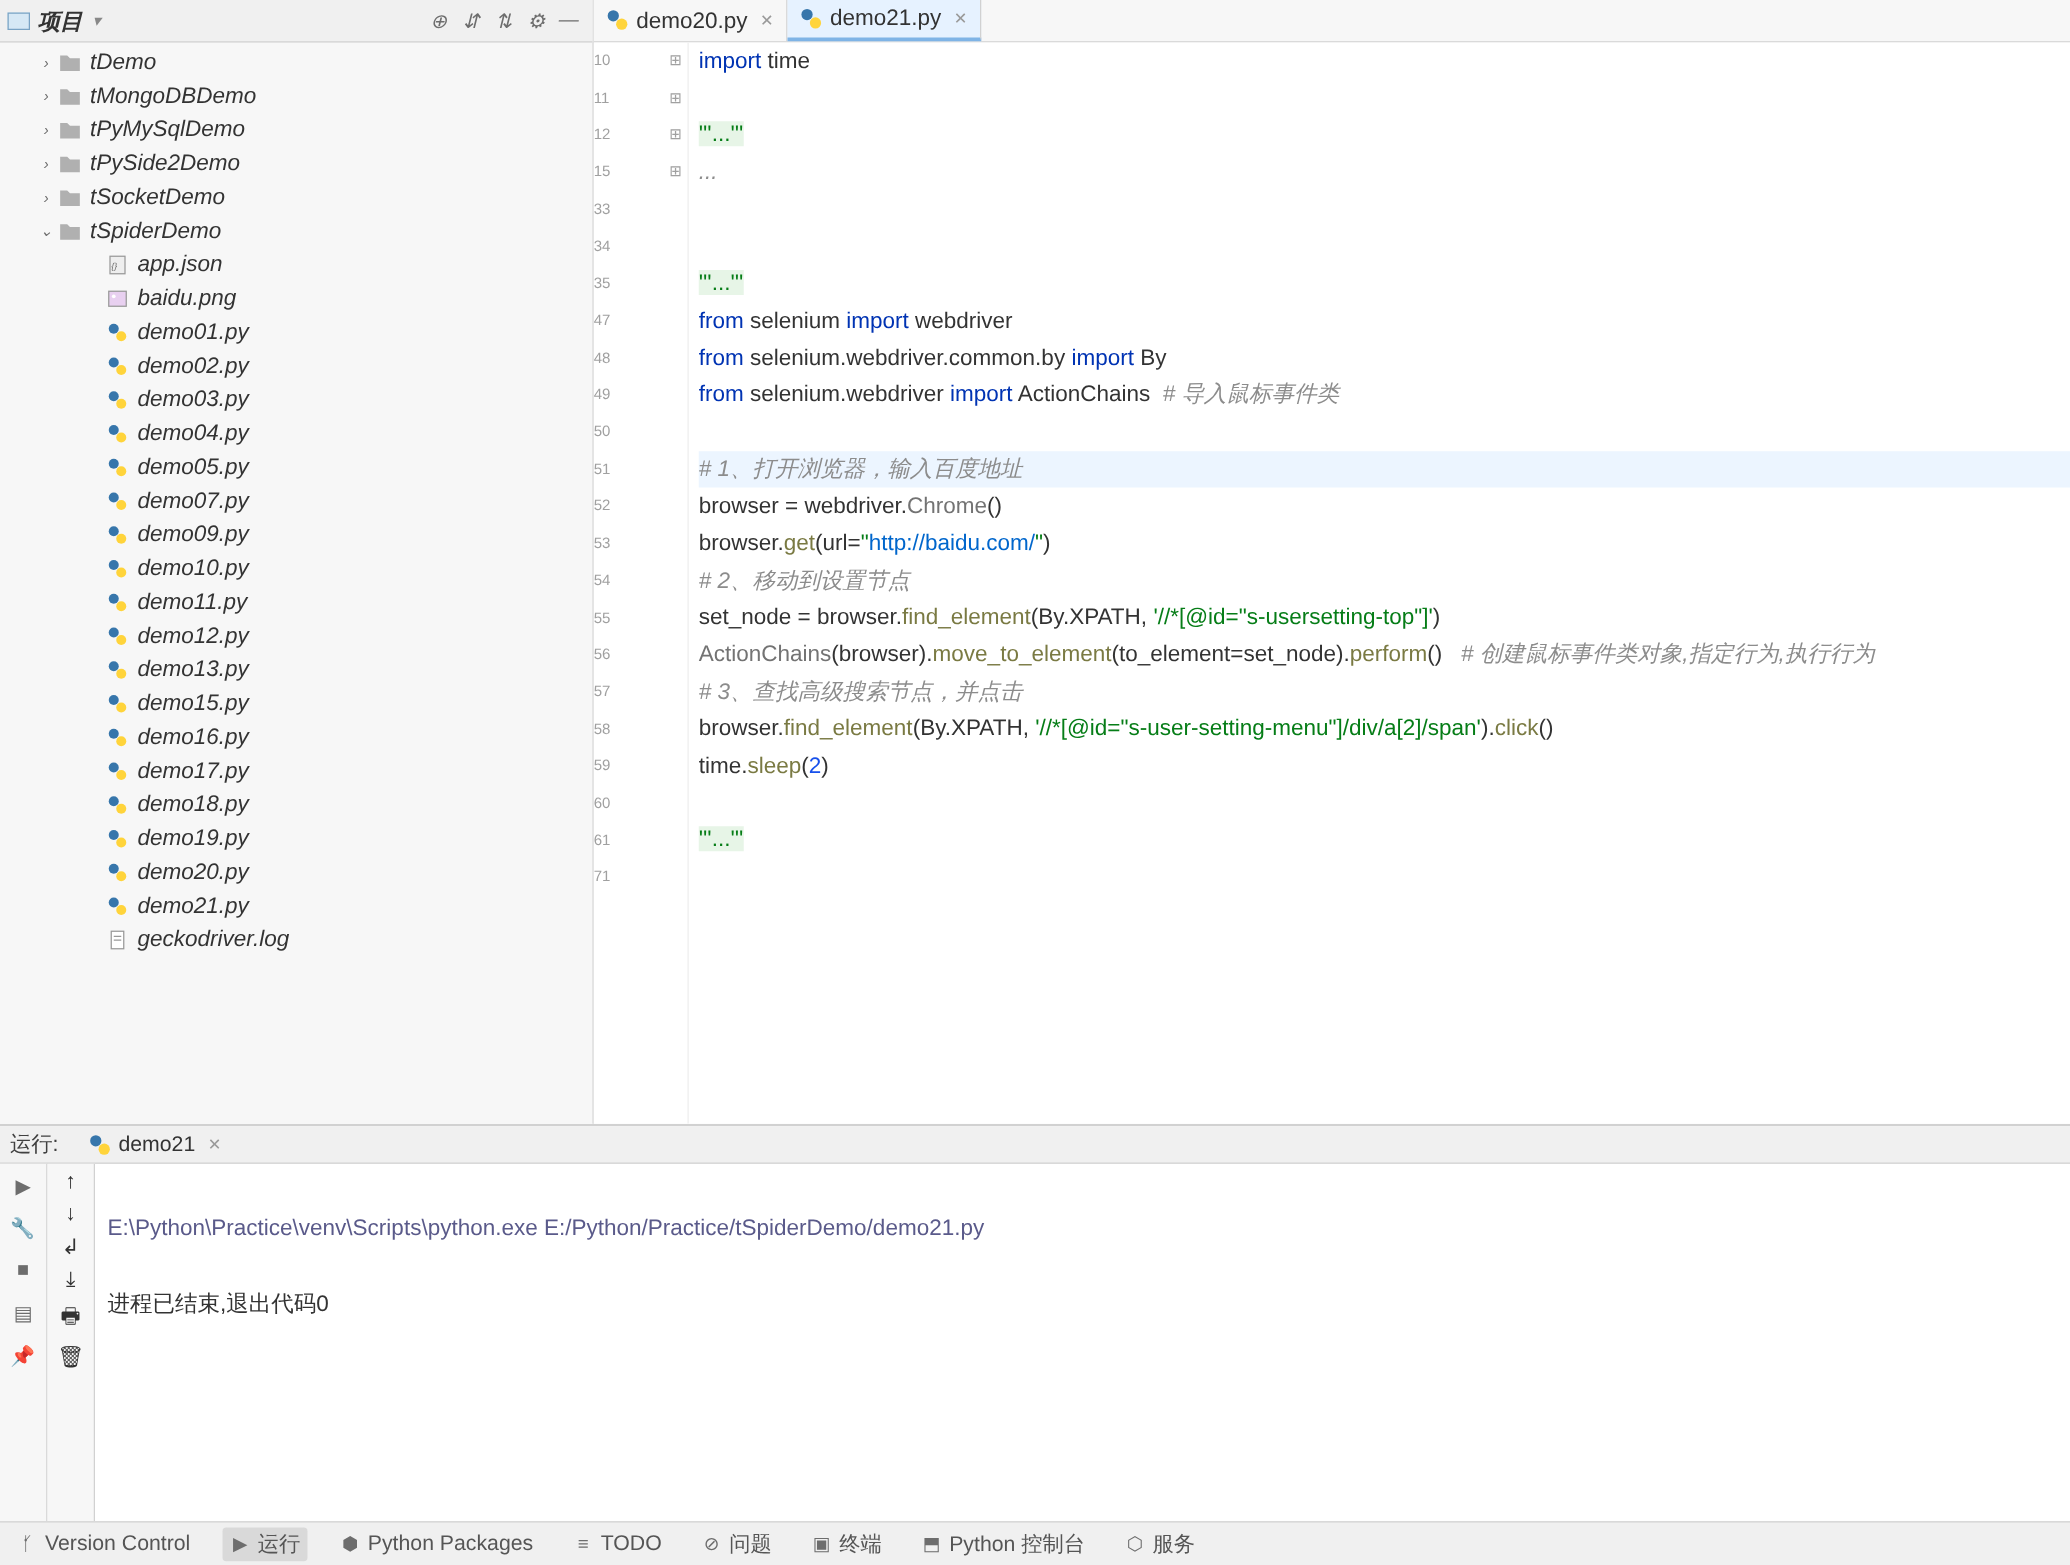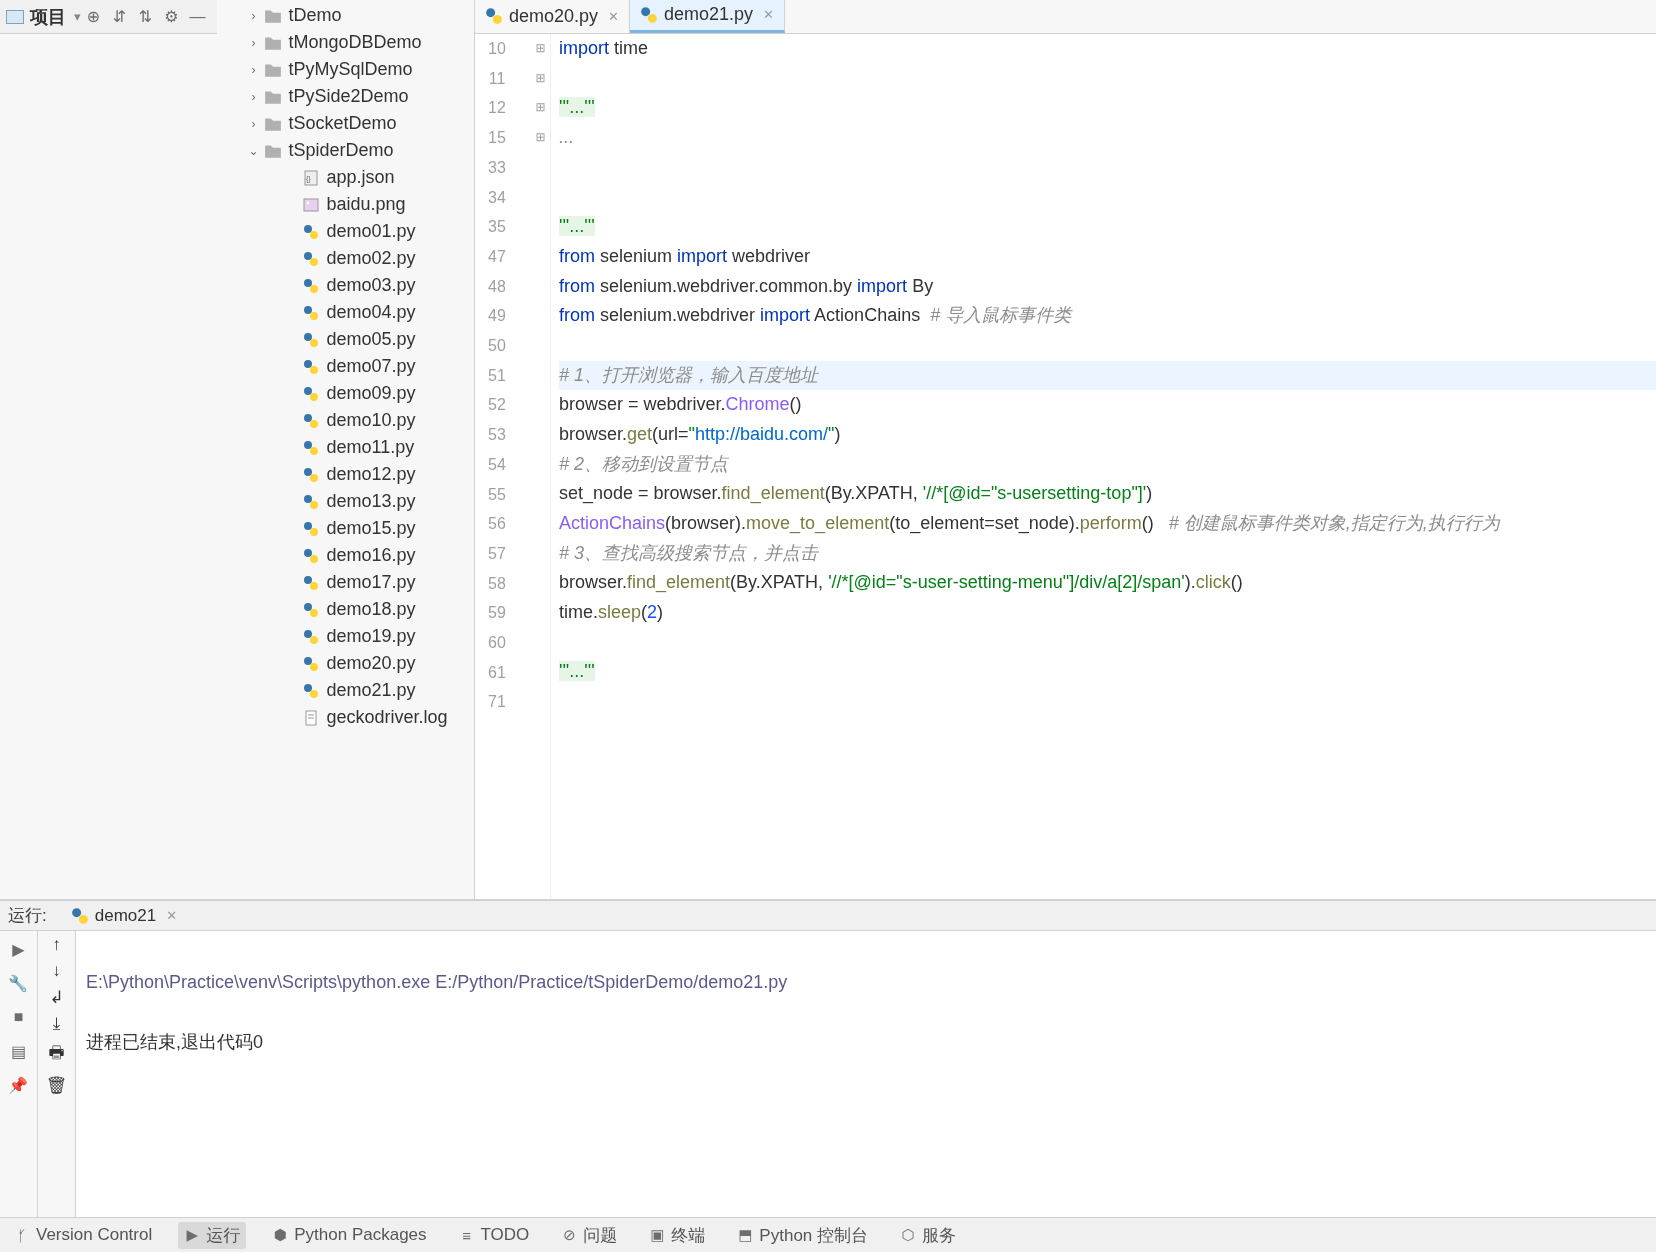--- a/index.html
+++ b/index.html
@@ -1,19 +1,19 @@
 <!DOCTYPE html>
 <html><head>
 <meta charset="utf-8">
 <style>
 * { margin: 0; padding: 0; box-sizing: border-box; font-family: "Segoe UI", Arial, sans-serif; }
 body { width: 1656px; height: 1252px; background: #fff; display: flex; flex-direction: column; overflow: hidden; font-size: 17px; color: #333; }
 .top-container { display: flex; flex: 1; min-height: 0; border-bottom: 1px solid #d1d1d1; }
 
-.project-panel { width: 475px; display: flex; flex-direction: row; border-right: 1px solid #d1d1d1; background: #f7f7f7; }
+.project-panel { width: 475px; display: flex; flex-direction: column; border-right: 1px solid #d1d1d1; background: #f7f7f7; font-style: italic; }
 .project-header { height: 34px; display: flex; align-items: center; padding: 0 6px; background: #f0f0f0; border-bottom: 1px solid #d1d1d1; }
 .proj-icon { width: 18px; height: 14px; border: 1px solid #7aa3c4; background: #d6e8f5; margin-right: 6px; }
 .proj-title { font-size: 18px; font-weight: bold; color: #333; }
 .proj-menu-down { margin-left: 8px; color: #888; font-size: 13px; }
 .project-header .spacer { flex: 1; }
 .hdr-btn { width: 26px; height: 26px; display: flex; align-items: center; justify-content: center; color: #6d6d6d; font-size: 16px; cursor: pointer; }
 .tree { flex: 1; overflow: auto; padding-top: 2px; font-size: 18px; color: #333; position: relative; }
 .tree::-webkit-scrollbar { width: 14px; }
 .tree::-webkit-scrollbar-thumb { background: #c1c1c1; border-radius: 2px; }
 .tree-row { display: flex; align-items: center; height: 27px; padding-left: 8px; cursor: pointer; }
@@ -23,32 +23,32 @@
 .folder-icon svg, .file-icon svg { width: 18px; height: 16px; }
 .tree-label { white-space: nowrap; }
 
 .editor-area { flex: 1; display: flex; flex-direction: column; min-width: 0; }
 .tab-bar { height: 34px; display: flex; align-items: flex-end; border-bottom: 1px solid #d1d1d1; background: #f7f7f7; }
 .tab { height: 34px; display: flex; align-items: center; padding: 0 10px; border-right: 1px solid #d1d1d1; font-size: 18px; color: #333; cursor: pointer; }
 .tab.active { background: #e6f2ff; border-bottom: 3px solid #7fb4e6; height: 34px; }
 .tab-icon { width: 18px; height: 18px; margin-right: 6px; }
 .tab-close { margin-left: 10px; color: #9a9a9a; font-size: 13px; }
 .editor-body { flex: 1; display: flex; overflow: auto; background: #fff; }
-.gutter { width: 56px; text-align: center; padding-right: 12px; color: #a0a0a0; font-family: "JetBrains Mono", Consolas, monospace; font-size: 16px; line-height: 29.7px; user-select: none; padding-top: 0; }
+.gutter { width: 56px; text-align: left; padding-right: 12px; color: #a0a0a0; font-family: "JetBrains Mono", Consolas, monospace; font-size: 12px; line-height: 29.7px; user-select: none; padding-top: 0; }
 .gutter-fold { width: 20px; color: #a0a0a0; font-family: monospace; font-size: 12px; line-height: 29.7px; border-right: 1px solid #eee; }
 .code { flex: 1; font-family: "JetBrains Mono", Consolas, monospace; font-size: 18px; line-height: 29.7px; white-space: pre; padding-left: 8px; }
 .code .line { height: 29.7px; }
 .code .hl { background: #ecf5ff; display: block; width: 100%; } 
 .kw2 { color: #0033b3; } 
 .str { color: #067d17; } 
 .str-bg { background: #e7f5e7; }
 .comment { color: #8c8c8c; font-style: italic; }
 .fn { color: #7a7a43; }
 .num { color: #1750eb; }
-.cls { color: #8b5cf6; }
+.cls { color: #737373; }
 .url { color: #0066cc; }
 
 .run-panel { height: 317px; display: flex; flex-direction: column; border-top: 1px solid #d1d1d1; }
 .run-header { height: 30px; display: flex; align-items: center; background: #f0f0f0; border-bottom: 1px solid #d1d1d1; padding-left: 8px; font-size: 17px; }
 .run-label { color: #404040; }
 .run-tab { margin-left: 16px; display: flex; align-items: center; padding: 2px 8px; }
 .run-tab-icon { width: 18px; height: 18px; margin-right: 6px; }
 .run-tab-close { margin-left: 10px; color: #9a9a9a; font-size: 13px; }
 .run-body { flex: 1; display: flex; }
 .run-left-tools { width: 38px; background: #f7f7f7; border-right: 1px solid #d1d1d1; display: flex; flex-direction: column; align-items: center; padding-top: 4px; gap: 6px; }

